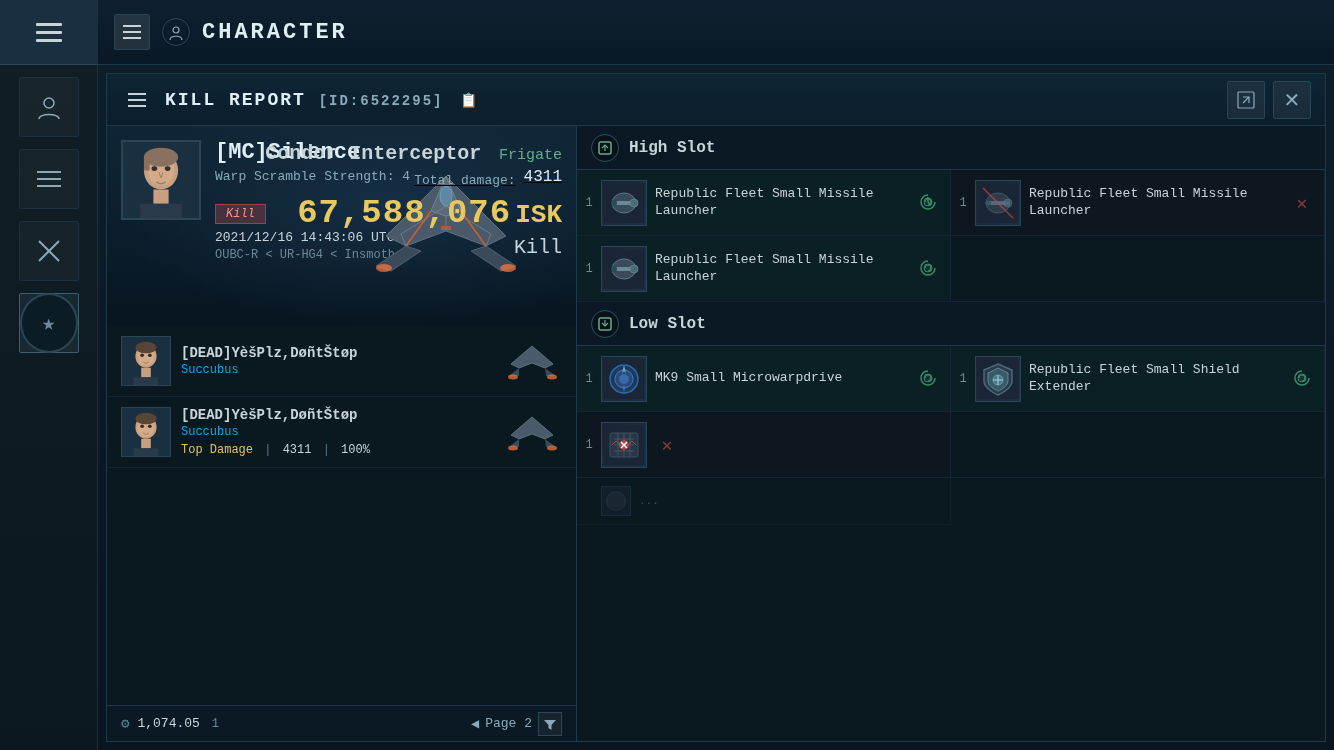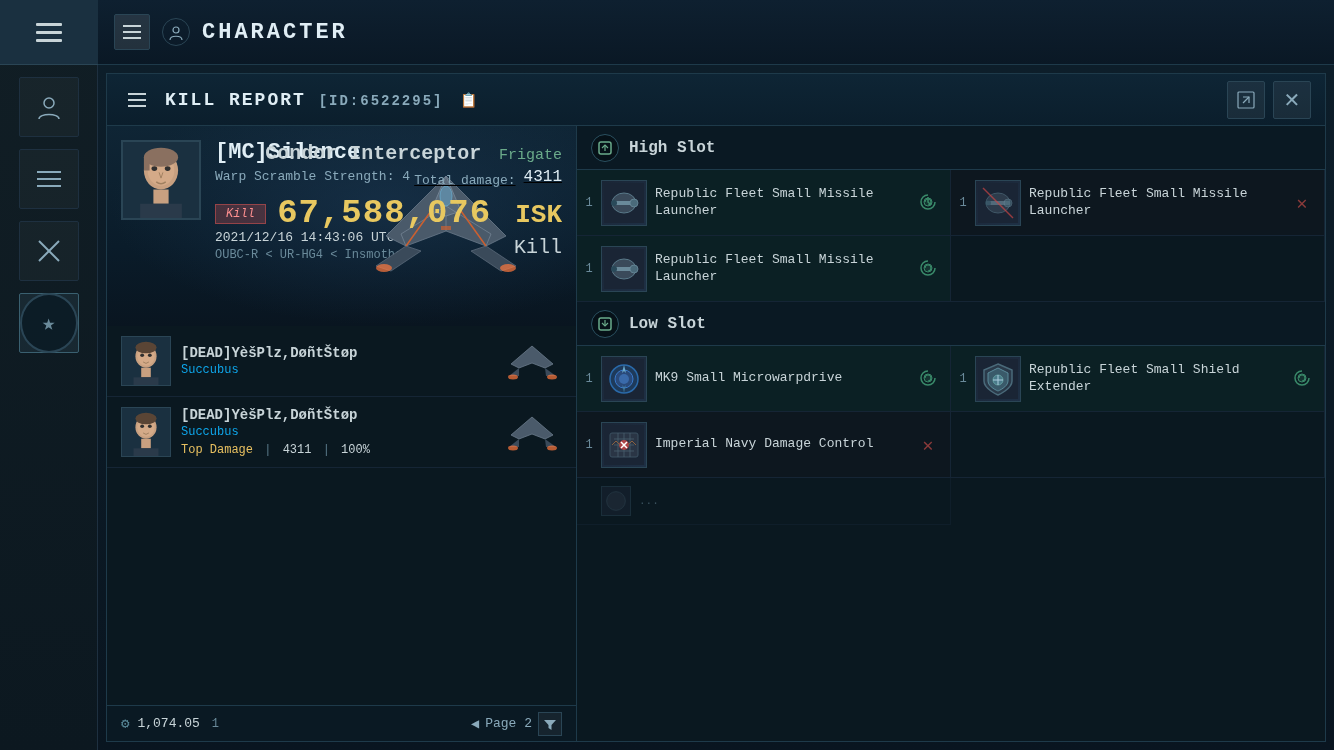--- a/index.html
+++ b/index.html
@@ -811,21 +811,21 @@
 
           <div class="ship-info-right">
             <div style="text-align:right; ">
               <span class="ship-name-large">Condor Interceptor</span>
               <span class="ship-class" style="margin-left:8px; font-size:15px;">Frigate</span>
             </div>
             <div style="text-align:right; display:flex; align-items:center; gap:8px; justify-content:flex-end;text-decoration:underline;">
               <span class="total-damage-label">Total damage:</span>
               <span class="total-damage-value" style="font-size:16px; color:#e0eef5;">4311</span>
             </div>
-            <div style="text-align:right; margin-top:6px; display:flex; align-items:baseline; gap:24px; justify-content:flex-end;">
+            <div style="text-align:right; margin-top:6px; display:flex; align-items:baseline; gap:4px; justify-content:flex-end;">
               <span class="isk-value">67,588,076</span>
               <span class="isk-label">ISK</span>
             </div>
             <div class="kill-label-right">Kill</div>
           </div>
 
           <div class="ship-silhouette">
             <svg width="200" height="140" viewBox="0 0 200 140" fill="none" xmlns="http://www.w3.org/2000/svg">
 
               <path d="M100 20 L160 80 L140 90 L100 75 L60 90 L40 80 Z" fill="#4a5a6a" stroke="#6a7a8a" stroke-width="0.8"></path>
@@ -1100,23 +1100,20 @@
                 <line x1="20" y1="8" x2="20" y2="32" stroke="#4a6070" stroke-width="0.8"></line>
                 <line x1="26" y1="8" x2="26" y2="32" stroke="#4a6070" stroke-width="0.8"></line>
 
                 <circle cx="20" cy="20" r="5" fill="#cc4444" opacity="0.8"></circle>
                 <path d="M17 17 L23 23 M23 17 L17 23" stroke="white" stroke-width="1.5"></path>
 
                 <path d="M8 20 L12 16 L16 20" stroke="#8a6040" stroke-width="1" fill="none"></path>
                 <path d="M32 20 L28 16 L24 20" stroke="#8a6040" stroke-width="1" fill="none"></path>
               </svg>
             </div>
-            <div class="module-info">
-              <div class="module-name">Imperial Navy Damage Control</div>
-            </div>
             <div class="module-action">
               <span class="cross-icon">✕</span>
             </div>
           </div>
 
           <div class="module-item" style="min-height:66px;">
           </div>
         </div>
 
         <div class="modules-grid">

